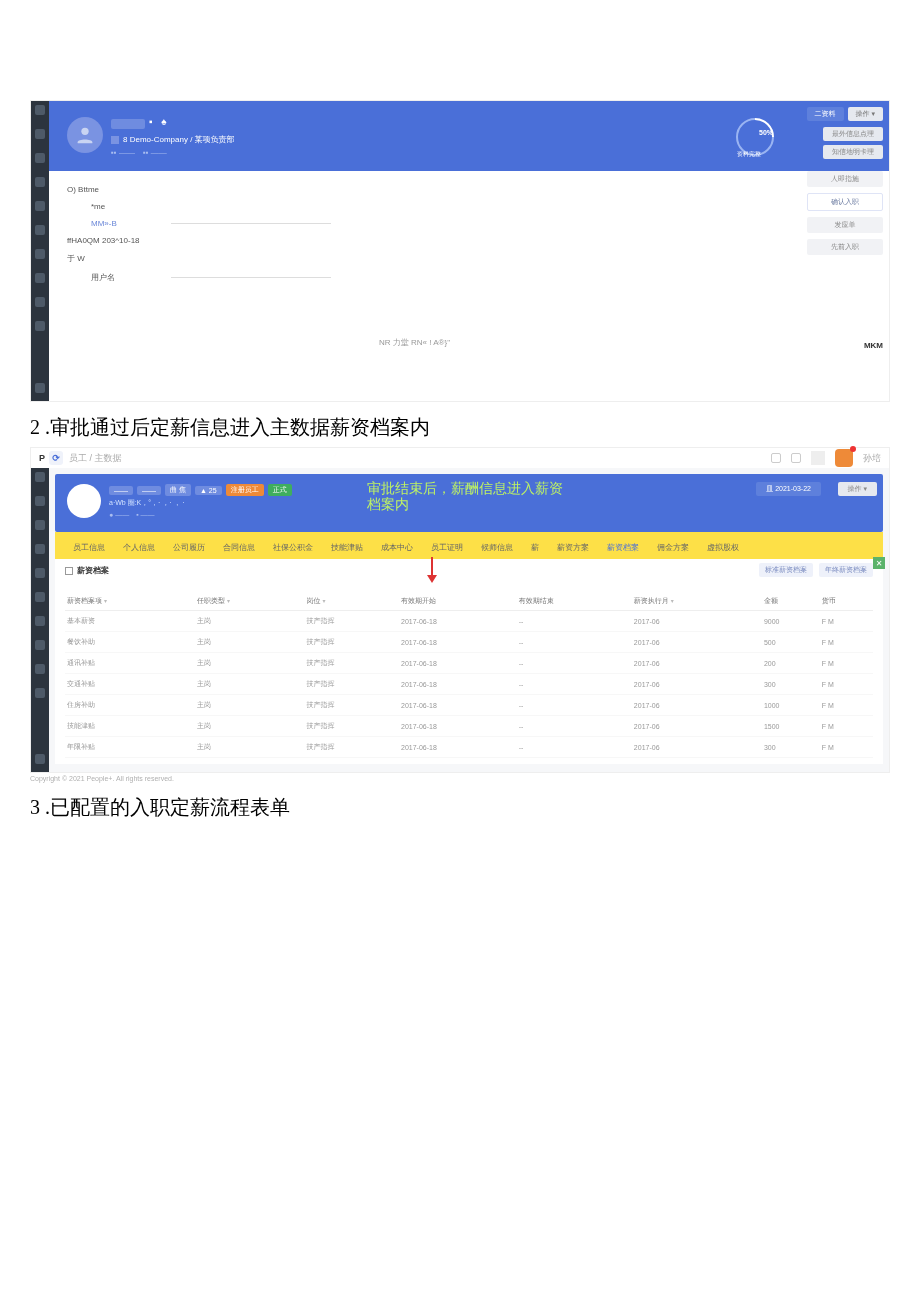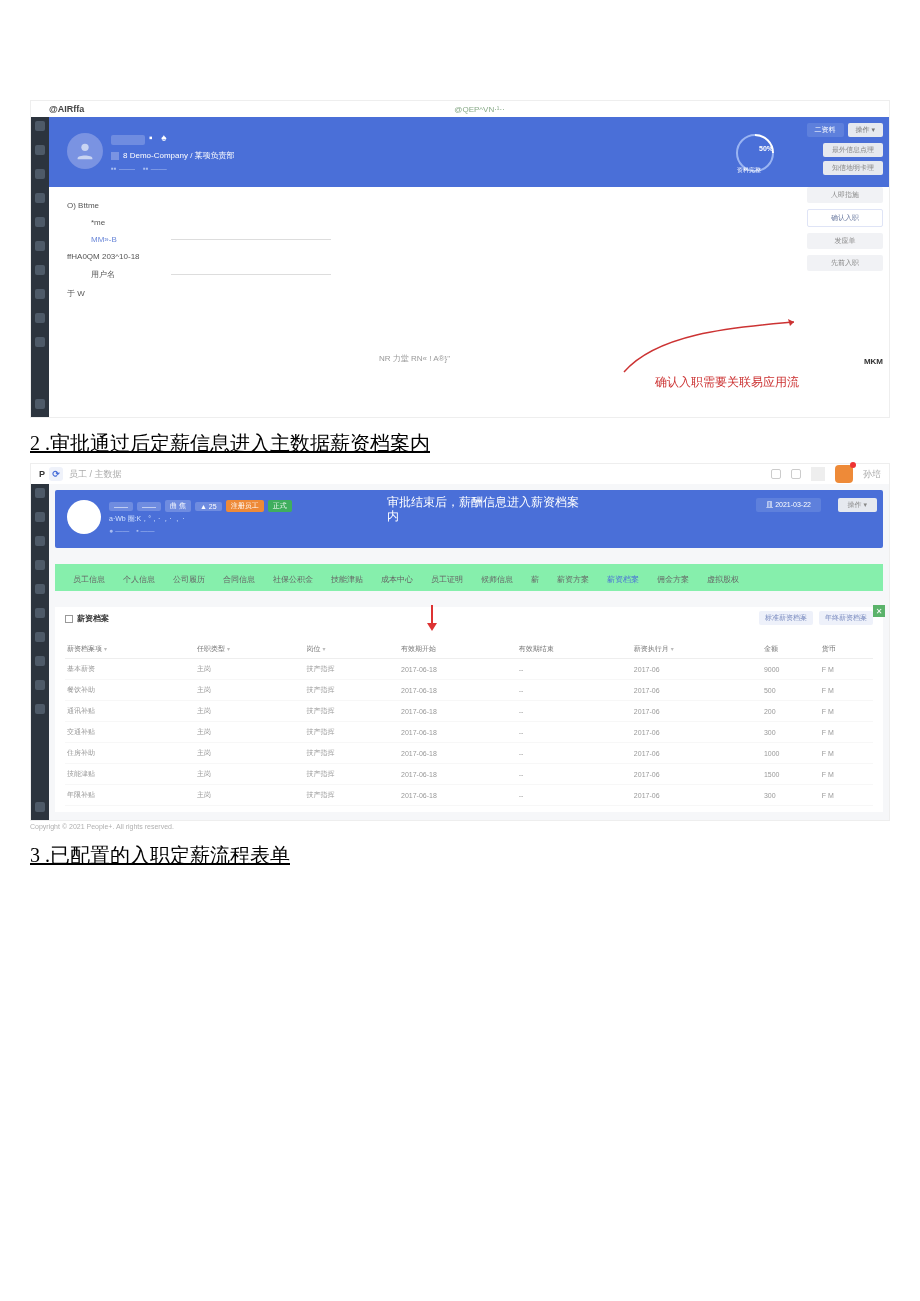--- a/index.html
+++ b/index.html
@@ -41,21 +41,21 @@
   .form1 .mid-note { position:absolute; left:330px; top:166px; font-size:8px; color:#999;}
   .side-list { position:absolute; right:6px; top:0; width:76px; display:flex; flex-direction:column; gap:6px; }
   .side-itm { background:#f1f2f5; color:#888; font-size:7px; padding:3px 4px; text-align:center; border-radius:2px;}
   .side-itm.active { background:#fff; border:1px solid #dfe4f6; color:#6a7aa0;}
   .red-anno { position:absolute; right:90px; top:130px; width:180px; }
   .red-anno svg { width:180px; height:60px; }
   .red-anno .txt { color:#c33; font-size:12px; text-align:right; margin-top:-6px;}
   .mkm { position:absolute; right:6px; top:170px; font-size:8px; font-weight:bold; color:#333;}
 
   
-  .step { font-family: "SimSun","宋体",serif; font-size: 20px; color: #000; margin: 12px 0 6px 30px; text-decoration: underline; }
+  .step { font-family: "SimSun","宋体",serif; font-size: 20px; color: #000; margin: 12px 0 6px 30px; }
 
   
   .app2 { margin: 0 30px; background: #fff; border: 1px solid #eee; position: relative; }
   .top2 { height: 20px; display:flex; align-items:center; padding:0 8px; font-size:9px; }
   .top2 .l1 { width:14px; height:14px; background:#eff2fa; color:#4a6fd8; border-radius:3px; display:flex; align-items:center; justify-content:center; margin-right:6px; font-weight:bold;}
   .top2 .bc { color:#aaa;text-align:center; }
   .top2 .right { margin-left:auto; display:flex; align-items:center; gap:10px; color:#aaa;}
   .top2 .ic { width:10px; height:10px; border:1px solid #ccc; border-radius:2px;}
   .top2 .box { width:14px; height:14px; background:#eee;}
   .top2 .orange { width:18px; height:18px; background:#ee8a38; border-radius:4px; position:relative;}
@@ -65,25 +65,25 @@
   .main2 { flex:1; background:#f6f7f9; }
   .banner2 { background:#4a6fd8; height:58px; position:relative; color:#fff; margin:6px 6px 0; border-radius:2px;}
   .avatar2 { position:absolute; left:12px; top:10px; width:34px; height:34px; border-radius:50%; background:#fff;}
   .b2-chips { position:absolute; left:54px; top:10px; display:flex; gap:4px; align-items:center;}
   .chip { font-size:7px; padding:1px 5px; border-radius:2px;}
   .chip.b { background:#6f8ce0;}
   .chip.o { background:#ee8a38;}
   .chip.g { background:#3fae5e;}
   .b2-sub { position:absolute; left:54px; top:24px; font-size:7px; color:#cfe0ff;}
   .b2-sub2 { position:absolute; left:54px; top:36px; font-size:7px; color:#a9bdf0;}
-  .b2-anno { position:absolute; left:332px; top:6px; color:#ffffff; font-size:12px; width:200px; line-height:1.15;}
+  .b2-anno { position:absolute; left:312px; top:6px; color:#bef264; font-size:14px; width:200px; line-height:1.15;}
   .b2-date { position:absolute; right:62px; top:8px; background:#5e80dc; color:#fff; font-size:7px; padding:2px 10px; border-radius:2px;}
   .b2-op { position:absolute; right:6px; top:8px; background:#e6e9ef; color:#888; font-size:7px; padding:2px 10px; border-radius:2px;}
 
-  .tabs2 { display:flex; gap:18px; padding:10px 18px 6px; font-size:8px; color:#666; background:#86efac; margin:16px 6px; }
+  .tabs2 { display:flex; gap:18px; padding:10px 18px 6px; font-size:8px; color:#666; background:#fde047; margin:0 6px; }
   .tabs2 span.on { color:#4a6fd8;}
   .panel2 { background:#fff; margin:0 6px 8px; padding:6px 10px; position:relative;}
   .sec-title { font-size:8px; color:#333; font-weight:bold; display:flex; align-items:center; gap:4px;}
   .sec-title .sq { width:8px; height:8px; border:1px solid #999;}
   .link-btns { position:absolute; right:10px; top:4px; display:flex; gap:6px;}
   .link-btn { font-size:7px; padding:2px 6px; background:#eef1fa; color:#7b8cc0; border-radius:2px;}
   .close-x { position:absolute; right:-2px; top:-2px; width:12px; height:12px; background:#5bb36b; color:#fff; font-size:8px; display:flex;align-items:center;justify-content:center;}
   .arrow-red { position:absolute; left:370px; top:-4px; }
   .arrow-red svg { width:14px; height:30px; }
 
@@ -92,24 +92,20 @@
   table.grid td { padding:5px 2px; border-bottom:1px solid #f7f7f7;}
   table.grid th .caret { font-size:6px; color:#bbb; margin-left:2px;}
   .copy { font-size:7px; color:#b0b0b0; margin:2px 30px 0;}
 
   .blank { height: 340px; }
 </style>
 </head>
 <body>
 
 <div class="app1">
-  <div class="topbar">
-    <span class="left">@AIRffa</span>
-    <span class="mid">@QEP^VN·¹··</span>
-  </div>
   <div class="shell1">
     <div class="rail">
       <div class="rail-ic"></div>
       <div class="rail-ic"></div>
       <div class="rail-ic"></div>
       <div class="rail-ic"></div>
       <div class="rail-ic"></div>
       <div class="rail-ic"></div>
       <div class="rail-ic"></div>
       <div class="rail-ic"></div>
@@ -156,41 +152,34 @@
         <div class="row1" style="padding-left:24px;">
             <span class="lbl">*me</span>
           </div>
         <div class="row1" style="padding-left:24px;">
             <span class="lbl" style="color:#6a87d8;">MM»-B</span>
             <span class="under"></span>
           </div>
         <div class="row1">
             <span class="lbl" style="min-width:140px;">ffHA0QM 203^10-18</span>
           </div>
+        <div class="row1">
+            <span class="lbl">于 W</span>
+          </div>
         <div class="row1" style="padding-left:24px;">
             <span class="lbl">用户名</span>
             <span class="under"></span>
-          </div>
-        <div class="row1">
-            <span class="lbl">于 W</span>
           </div>
         <span class="mid-note">NR 力堂 RN« ! A®}"</span>
 
         <div class="side-list">
           <div class="side-itm">人即指施</div>
           <div class="side-itm active">确认入职</div>
           <div class="side-itm">发应单</div>
           <div class="side-itm">先前入职</div>
-        </div>
-        <div class="red-anno">
-          <svg viewBox="0 0 180 60">
-              <path d="M175 5 C 120 10, 40 15, 5 55" fill="none" stroke="#c33" stroke-width="1.5"></path>
-              <path d="M175 5 l-6 -3 l2 7 z" fill="#c33"></path>
-            </svg>
-          <div class="txt">确认入职需要关联易应用流</div>
         </div>
         <span class="mkm">MKM</span>
       </div>
     </div>
   </div>
 </div>
 
 <div class="step">2  .审批通过后定薪信息进入主数据薪资档案内</div>
 
 <div class="app2">

